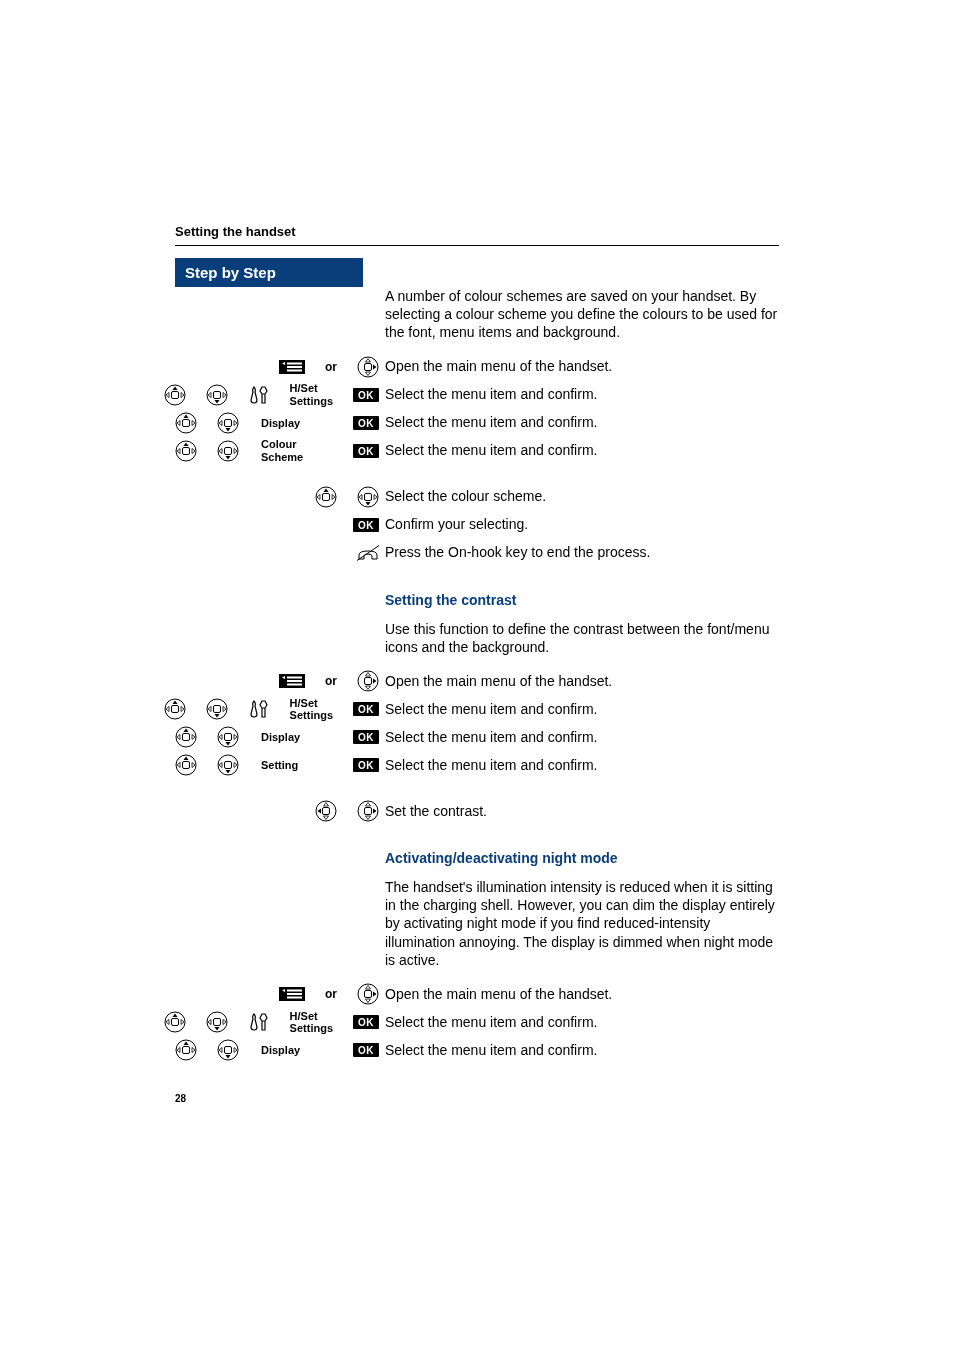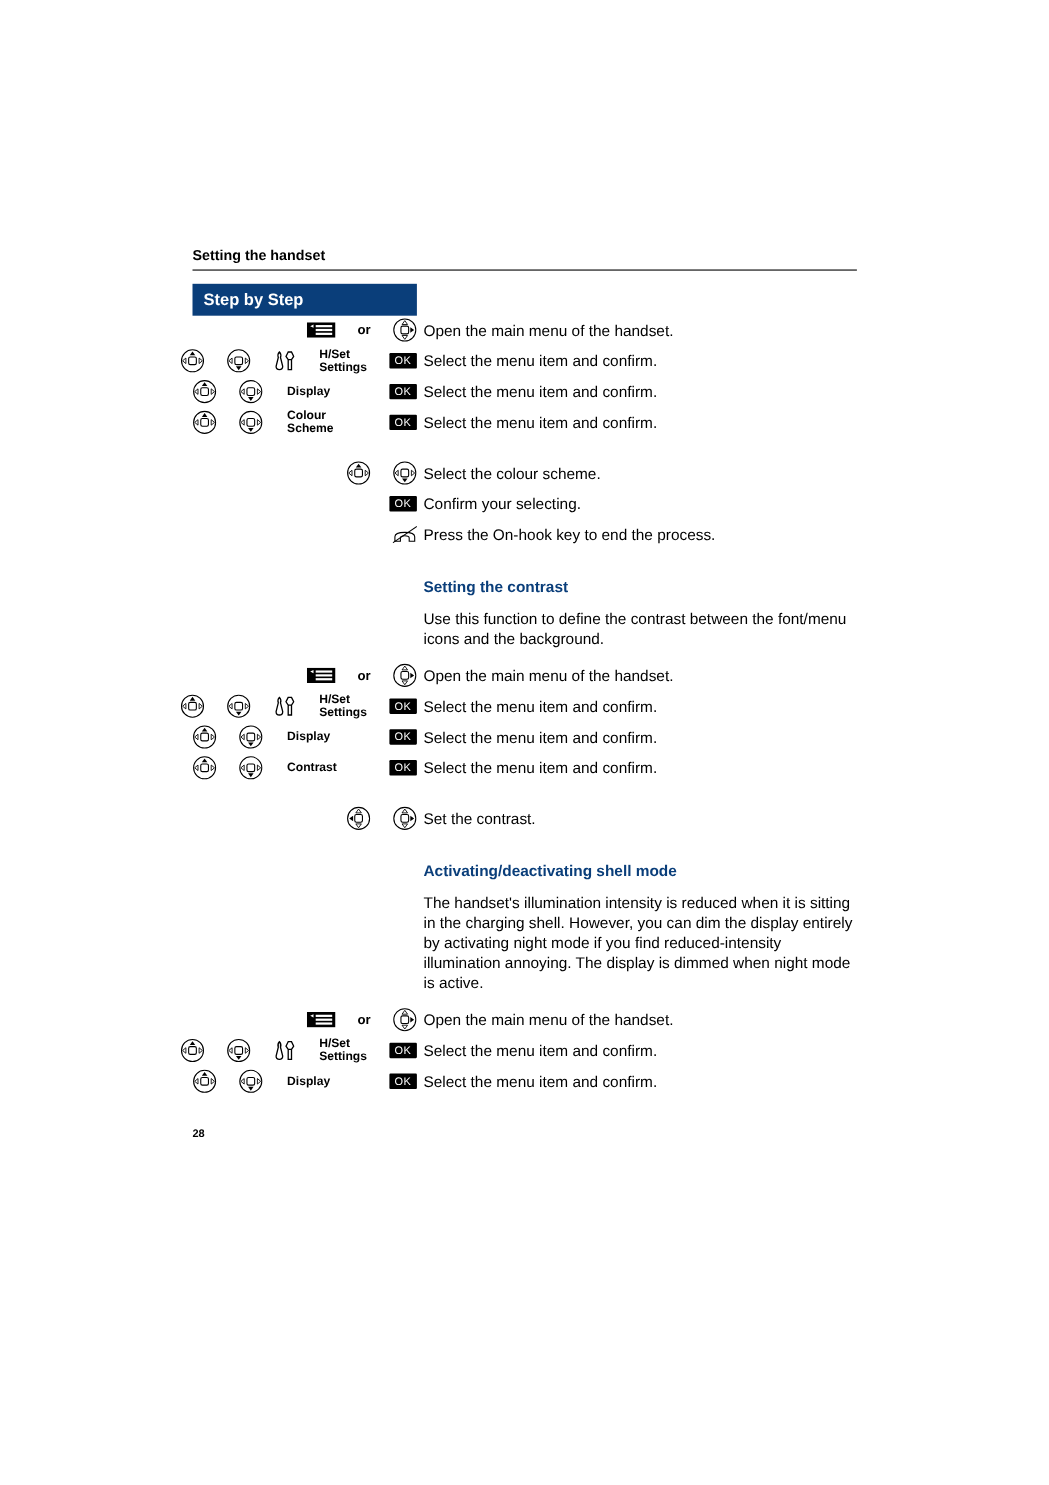--- a/index.html
+++ b/index.html
@@ -21,21 +21,21 @@
   }
   .divider {
     border-top: 1.5px solid #000;
     margin-bottom: 0;
   }
   .content {
     display: flex;
     margin-top: 12px;
   }
   .left-col {
-    width: 204px;
+    width: 188px;
     flex-shrink: 0;
   }
   .right-col {
     flex: 1;
     padding-left: 12px;
   }
   .step-header {
     background: #0a3e7a;
     color: #fff;
     font-weight: bold;
@@ -82,21 +82,21 @@
     font-weight: bold;
     line-height: 1.1;
     flex: 1;
     text-align: left;
     padding-left: 2px;
   }
   .ok-chip {
     background: #000;
     color: #fff;
     font-size: 10px;
-    font-weight: normal;
+    font-weight: bold;
     padding: 2px 5px 1px 5px;
     border-radius: 1px;
     letter-spacing: 0.5px;
   }
   .or-text {
     font-size: 12px;
     font-weight: bold;
   }
   .page-num {
     font-size: 10px;
@@ -185,20 +185,24 @@
   <div class="header-title">Setting the handset</div>
   <div class="divider"></div>
 
   <div class="content">
     <div class="left-col">
       <div class="step-header">Step by Step</div>
     </div>
     <div class="right-col"></div>
   </div>
 
+  <div class="row">
+    <div class="left-cell"></div>
+    <div class="body-text">A number of colour schemes are saved on your handset. By selecting a colour scheme you define the colours to be used for the font, menu items and background.</div>
+  </div>
 
   <div class="row">
     <div class="left-cell">
       <svg class="menu-icon">
           <use href="#menu-lines"></use>
         </svg>
       <span class="or-text">or</span>
       <svg class="dpad">
           <use href="#dpad-right"></use>
         </svg>
@@ -335,21 +339,21 @@
   </div>
 
   <div class="row">
     <div class="left-cell">
       <svg class="dpad">
           <use href="#dpad-up"></use>
         </svg>
       <svg class="dpad">
           <use href="#dpad-down"></use>
         </svg>
-      <span class="label">Contrast</span>
+      <span class="label">Setting</span>
       <span class="ok-chip">OK</span>
     </div>
     <div class="desc">Select the menu item and confirm.</div>
   </div>
 
   <div class="spacer"></div>
 
   <div class="row">
     <div class="left-cell">
       <svg class="dpad">
@@ -358,21 +362,21 @@
       <svg class="dpad">
           <use href="#dpad-right"></use>
         </svg>
     </div>
     <div class="desc">Set the contrast.</div>
   </div>
 
 
   <div class="row" style="margin-top:14px">
     <div class="left-cell"></div>
-    <div class="sub-heading">Activating/deactivating shell mode</div>
+    <div class="sub-heading">Activating/deactivating night mode</div>
   </div>
   <div class="row">
     <div class="left-cell"></div>
     <div class="body-text">The handset's illumination intensity is reduced when it is sitting in the charging shell. However, you can dim the display entirely by activating night mode if you find reduced-intensity illumination annoying. The display is dimmed when night mode is active.</div>
   </div>
 
   <div class="row">
     <div class="left-cell">
       <svg class="menu-icon">
           <use href="#menu-lines"></use>

